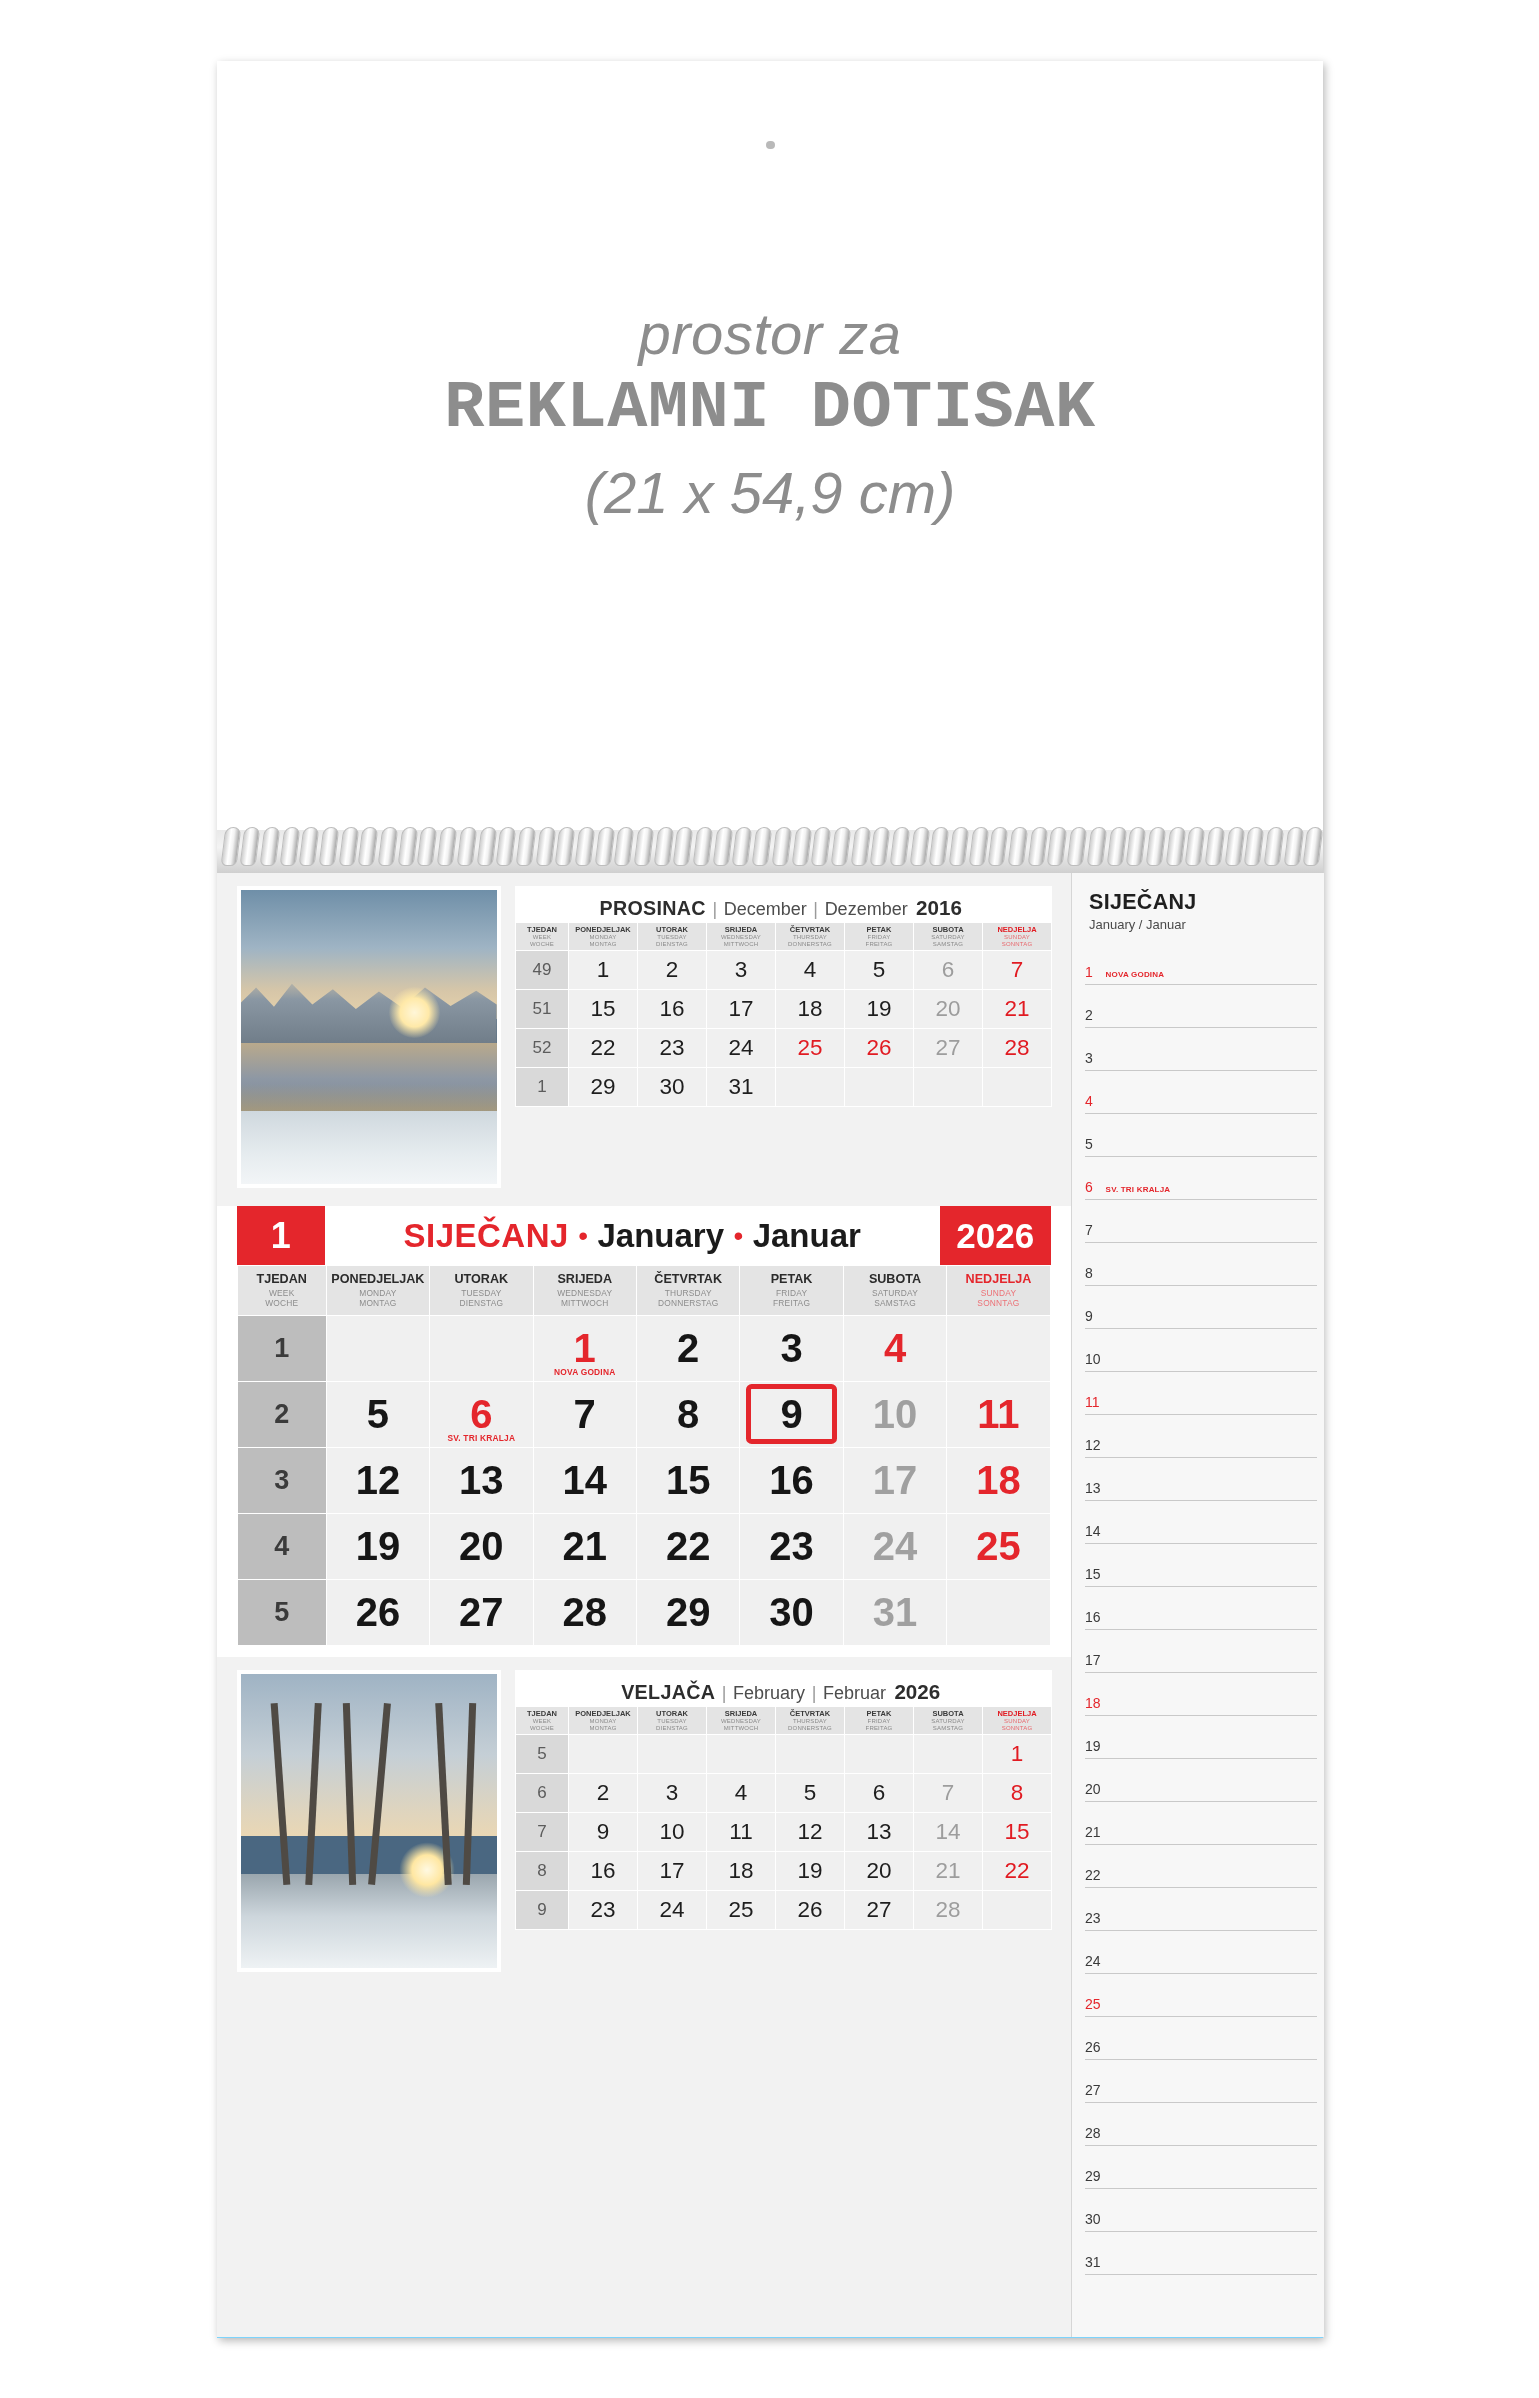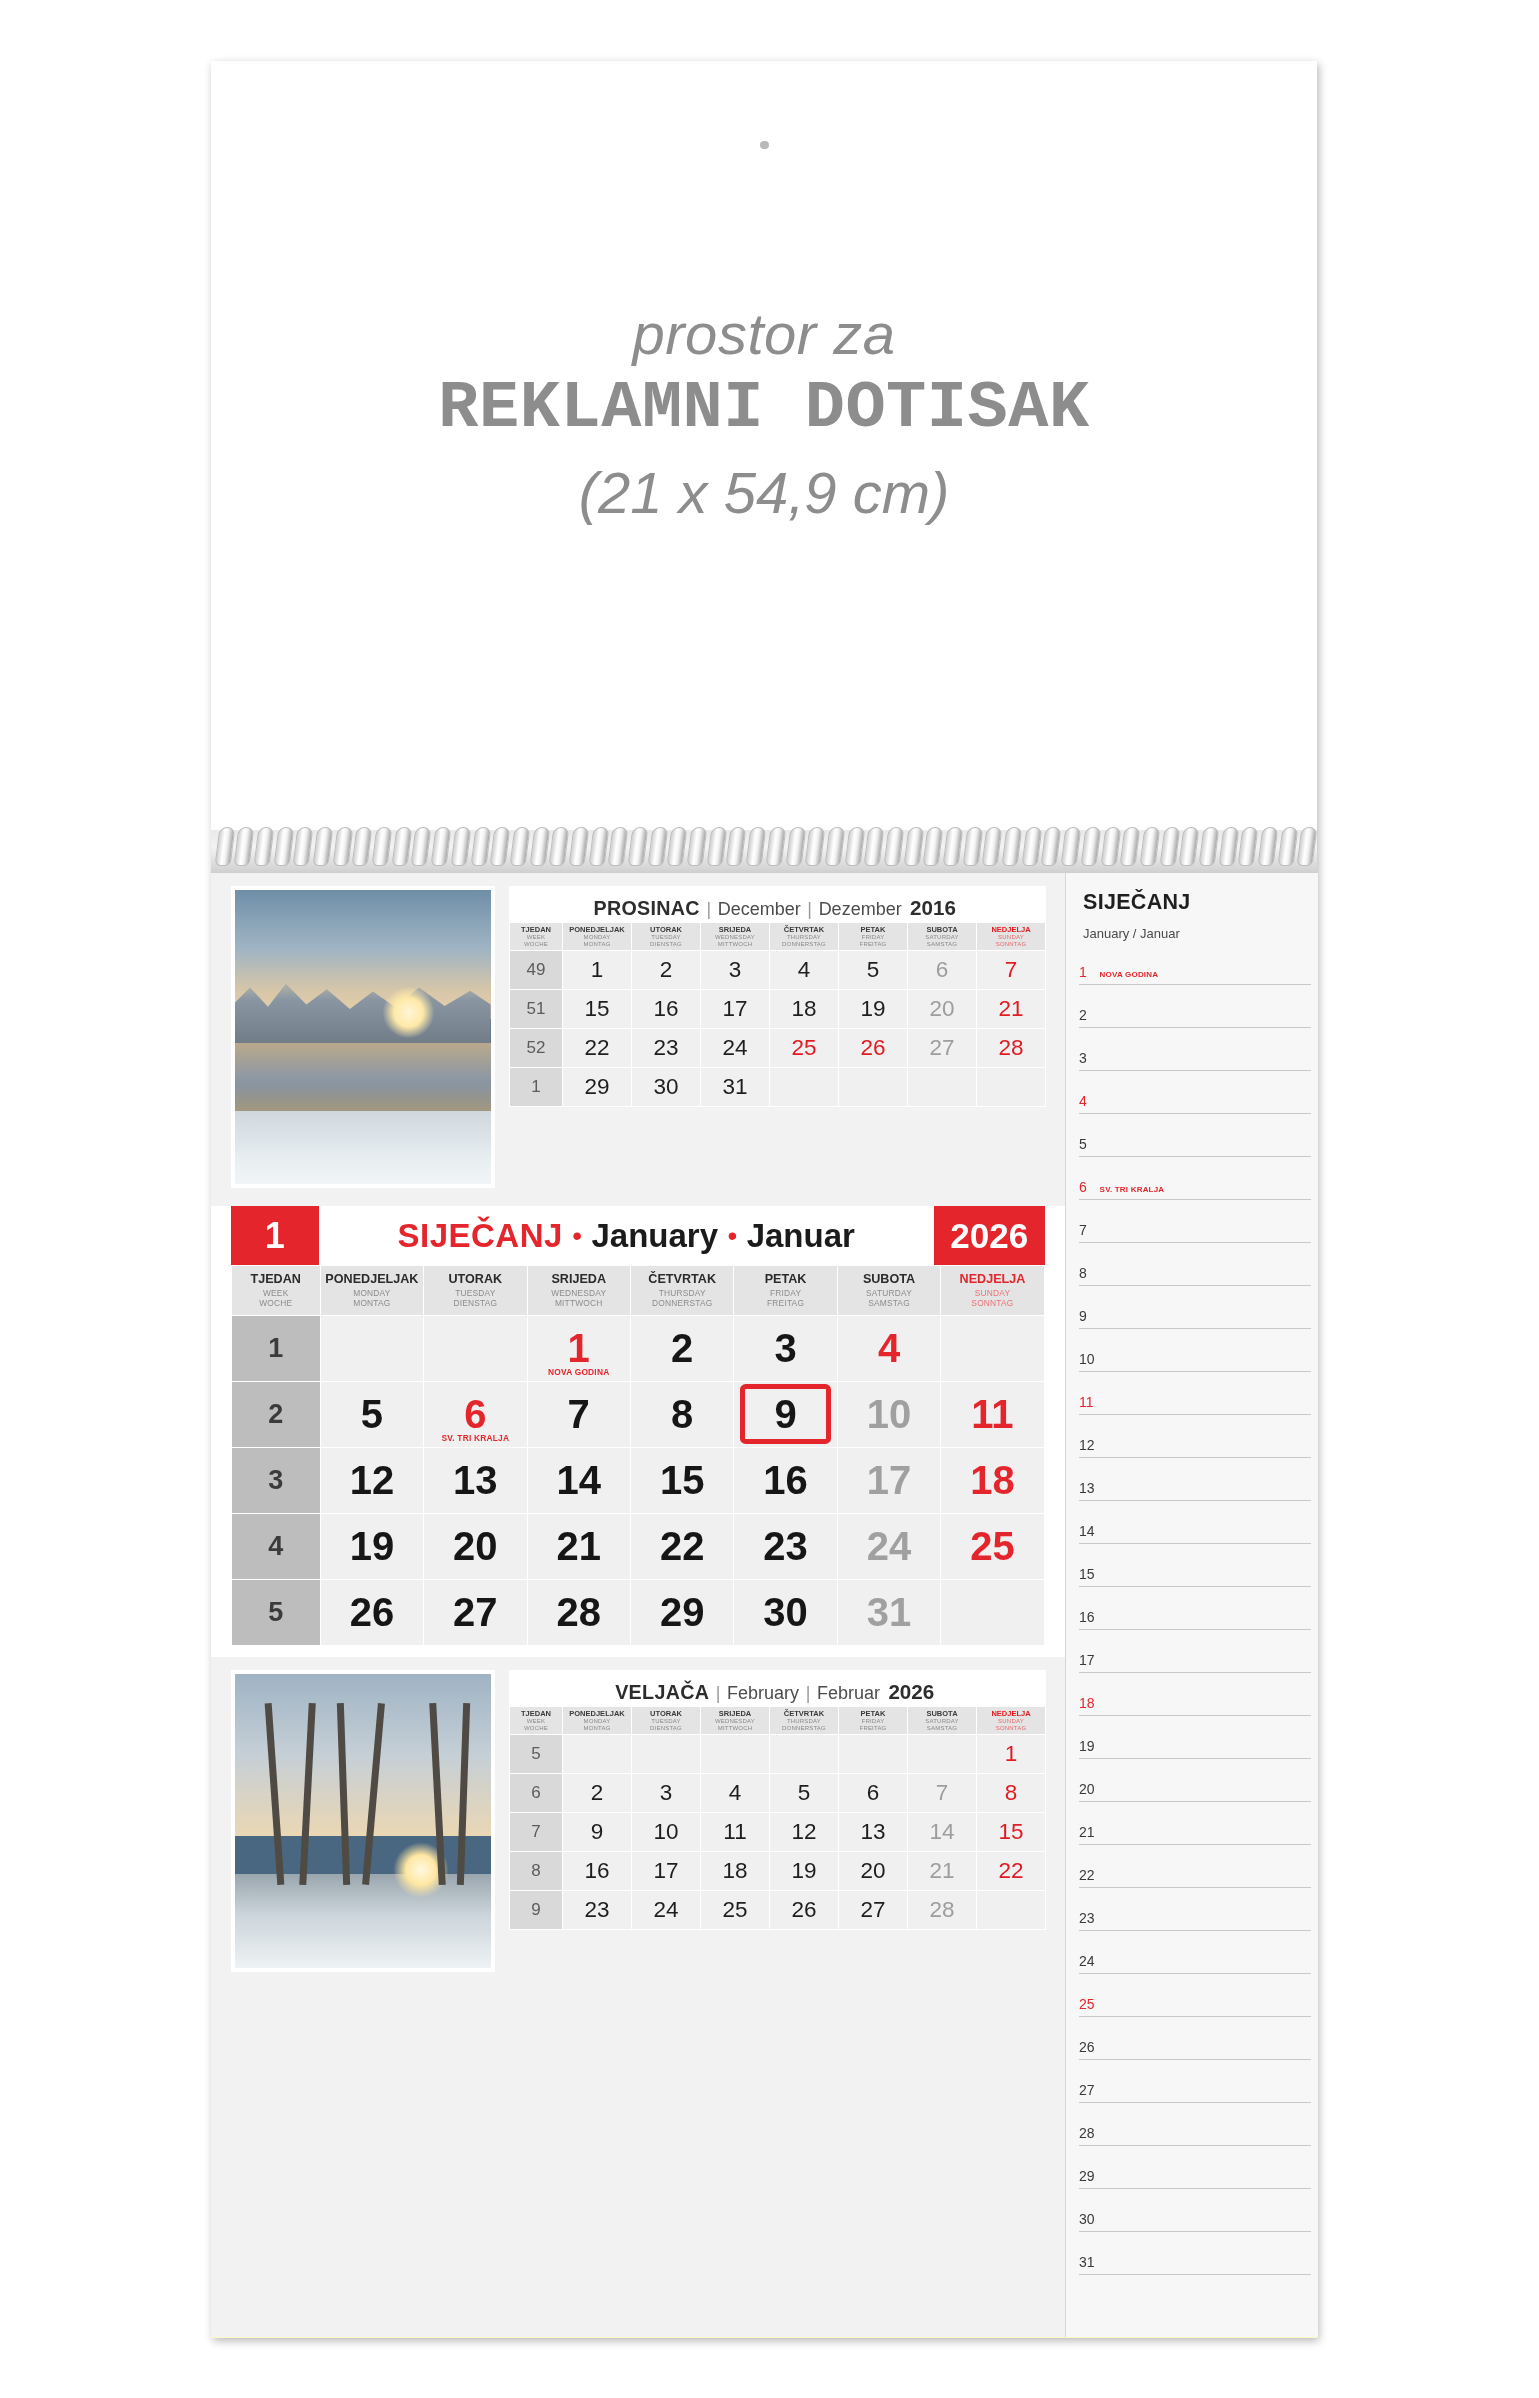--- a/index.html
+++ b/index.html
@@ -11,25 +11,25 @@
     width: 1539px;
     height: 2399px;
     font-family: "Liberation Sans", sans-serif;
     position: relative;
     overflow: hidden;
   }
 
   
   .calendar-board {
     position: absolute;
-    left: 211px;
+    left: 217px;
     top: 61px;
     width: 1106px;
     height: 2277px;
-    background: #fef9c3;
+    background: #7dd3fc;
     box-shadow: 1.9px 2.8px 8.4px rgba(0,0,0,0.28);
   }
 
   
   .ad-area {
     position: absolute;
     left: 0;
     top: 0;
     width: 1106px;
     height: 759px;
@@ -437,21 +437,21 @@
   }
   .side-head .sh-hr {
     font-size: 21.5px;
     font-weight: bold;
     color: #1f1f1f;
     letter-spacing: 0.3px;
   }
   .side-head .sh-en {
     font-size: 13px;
     color: #4a4a4a;
-    margin-top: 11px;
+    margin-top: 2px;
   }
   .side-list {
     position: absolute;
     left: 13px;
     top: 69px;
     width: 232px;
   }
   .side-row {
     height: 42px;
     position: relative;

